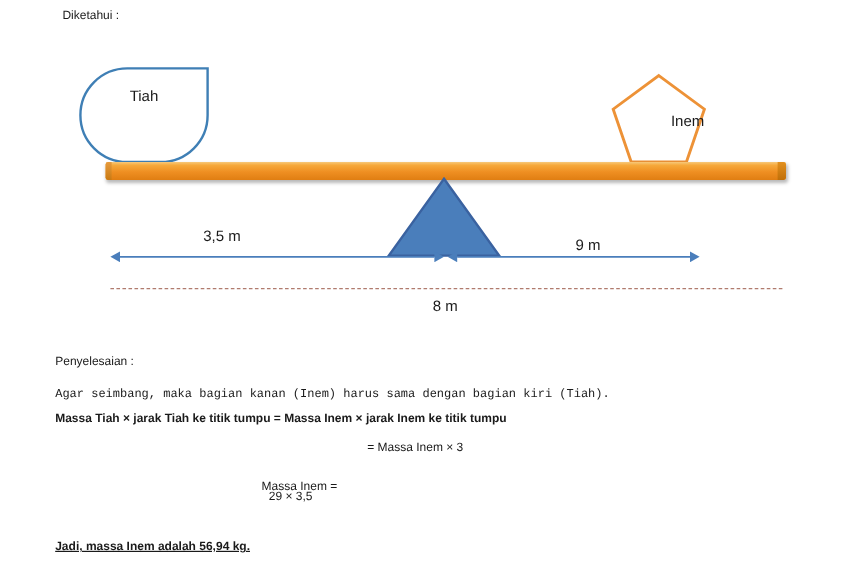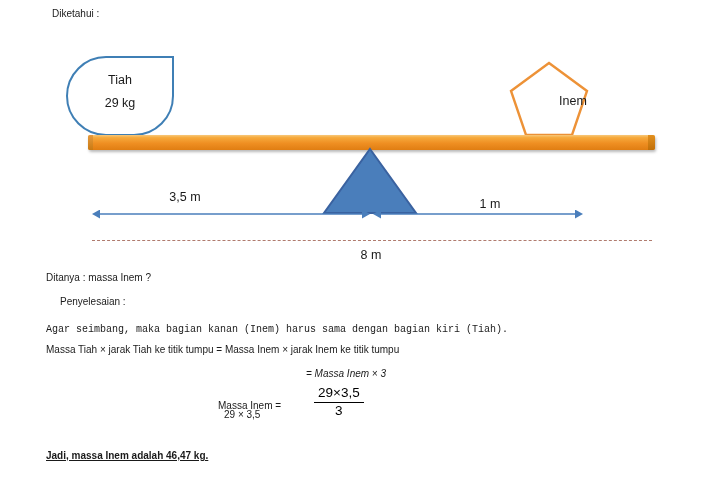--- a/index.html
+++ b/index.html
@@ -168,21 +168,20 @@
 <body>
 
 <div id="page">
 
   <div class="txt" style="left:52px; top:8px;">Diketahui :</div>
 
   <div id="diagram">
 
     <div class="teardrop"></div>
     <div class="teardrop-label" style="left:66px; top:73px;">Tiah</div>
-    <div class="teardrop-label" style="left:66px; top:96px;">29 kg</div>
 
     <div class="pentagon-wrap">
       <svg width="82" height="78" viewBox="0 0 82 78">
         <polygon points="41,3 79,31 64,75 18,75 3,31" fill="#ffffff" stroke="#ed9237" stroke-width="2.4" stroke-linejoin="miter"></polygon>
       </svg>
     </div>
     <div class="pentagon-label">Inem</div>
 
     <div class="beam"></div>
     <div class="beam-cap-left"></div>
@@ -204,43 +203,37 @@
         </marker>
       </defs>
 
       <line x1="100" y1="18" x2="362" y2="18" stroke="#4a7ebb" stroke-width="1.5" marker-start="url(#ahL)" marker-end="url(#ahR)"></line>
 
       <line x1="381" y1="18" x2="575" y2="18" stroke="#4a7ebb" stroke-width="1.5" marker-start="url(#ahL)" marker-end="url(#ahR)"></line>
     </svg>
 
     <div class="dim-label" style="left:135px; top:190px; width:100px;">3,5 m</div>
 
-    <div class="dim-label" style="left:440px; top:197px; width:100px;">1 m</div>
+    <div class="dim-label" style="left:440px; top:197px; width:100px;">9 m</div>
 
     <div class="dash-line"></div>
 
     <div class="dim-label" style="left:326px; top:248px; width:90px;">8 m</div>
   </div>
 
-  <div class="txt" style="left:46px; top:272px;">Ditanya : massa Inem ?</div>
-
-  <div class="txt" style="left:46px; top:296px;margin-left:14px;">Penyelesaian :</div>
+
+  <div class="txt" style="left:46px; top:296px;">Penyelesaian :</div>
 
   <div class="txt" style="left:46px; top:324px;font-family:Liberation Mono, monospace;">Agar seimbang, maka bagian kanan (Inem) harus sama dengan bagian kiri (Tiah).</div>
 
-  <div class="txt" style="left:46px; top:344px;">Massa Tiah × jarak Tiah ke titik tumpu = Massa Inem × jarak Inem ke titik tumpu</div>
+  <div class="txt" style="left:46px; top:344px;font-weight:bold;">Massa Tiah × jarak Tiah ke titik tumpu = Massa Inem × jarak Inem ke titik tumpu</div>
 
   <div class="txt" style="left:224px; top:368px;margin-top:41px;">29 × 3,5</div>
 
-  <div class="txt" style="left:306px; top:368px;font-style:italic;">= Massa Inem × 3</div>
+  <div class="txt" style="left:306px; top:368px;">= Massa Inem × 3</div>
 
   <div class="txt" style="left:218px; top:400px;">Massa Inem =</div>
 
-  <div class="frac" style="left:314px; top:386px;">
-    <span class="num">29×3,5</span>
-    <span class="bar"></span>
-    <span class="den">3</span>
-  </div>
-
-
-  <div class="txt bold-underline" style="left:46px; top:450px;">Jadi, massa Inem adalah 46,47 kg.</div>
+
+
+  <div class="txt bold-underline" style="left:46px; top:450px;">Jadi, massa Inem adalah 56,94 kg.</div>
 
 </div>
 
 </body></html>

